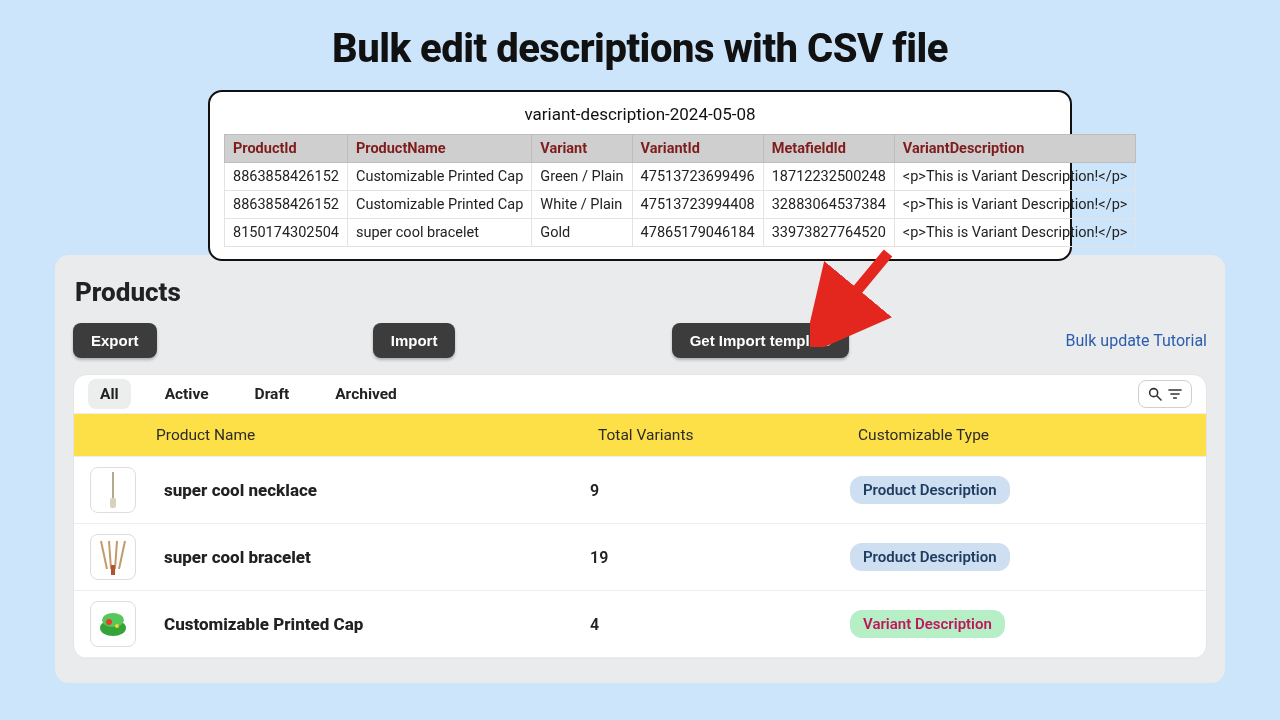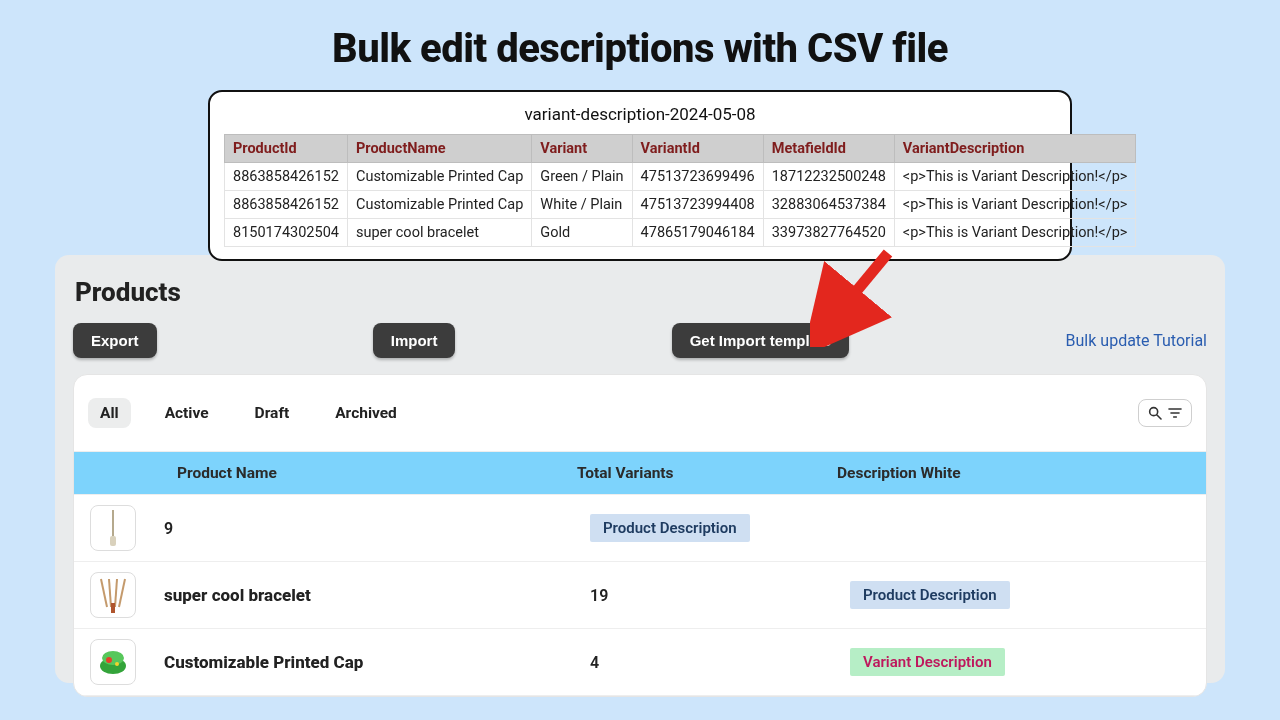--- a/index.html
+++ b/index.html
@@ -95,21 +95,21 @@
   }
   .card {
     background: #fff;
     border-radius: 14px;
     overflow: hidden;
     border: 1px solid #e5e5e5;
   }
   .tabs-row {
     display: flex;
     align-items: center;
-    padding: 23px 14px;
+    padding: 4px 14px;
     gap: 22px;
     border-bottom: 1px solid #eee;
   }
   .tab {
     font-size: 15.5px;
     font-weight: 700;
     color: #222;
     padding: 6px 12px;
     border-radius: 8px;
     cursor: pointer;
@@ -124,26 +124,26 @@
     gap: 4px;
     border: 1px solid #cfcfcf;
     border-radius: 8px;
     padding: 5px 8px;
     cursor: pointer;
   }
   .search-filter svg { display: block; }
   .t-head {
     display: grid;
     grid-template-columns: 74px 1fr 260px 340px;
-    padding: 12px 29px;
+    padding: 12px 8px;
     font-size: 15.5px;
-    font-weight: 700;
+    font-weight: 400;
     color: #2b2b2b;
     border-bottom: 1px solid #eee;
-    background: #7dd3fc;
+    background: #fde047;
   }
   .t-row {
     display: grid;
     grid-template-columns: 74px 1fr 260px 340px;
     align-items: center;
     padding: 10px 16px;
     border-bottom: 1px solid #eee;
     min-height: 63px;
   }
   .thumb {
@@ -155,21 +155,21 @@
     align-items: center;
     justify-content: center;
     background: #fff;
     overflow: hidden;
   }
   .p-name { font-size: 17px; font-weight: 800; color: #222; }
   .p-variants { font-size: 16px; color: #222; font-weight: 600;}
   .badge {
     display: inline-block;
     padding: 5px 13px;
-    border-radius: 2px;
+    border-radius: 12px;
     font-size: 15px;
     font-weight: 600;
   }
   .badge-blue { background: #cfdff2; color: #1f3c61; }
   .badge-green { background: #b6eec6; color: #be185d; }
   .arrow {
     position: absolute;
     left: 810px;
     top: 247px;
     z-index: 10;
@@ -259,30 +259,31 @@
             <line x1="6" y1="12" x2="18" y2="12" stroke="#333" stroke-width="2.4" stroke-linecap="round"></line>
             <line x1="10" y1="18" x2="14" y2="18" stroke="#333" stroke-width="2.4" stroke-linecap="round"></line>
           </svg>
       </div>
     </div>
 
     <div class="t-head">
       <div></div>
       <div>Product Name</div>
       <div>Total Variants</div>
-      <div>Description White</div>
+      <div>Customizable Type</div>
     </div>
 
     <div class="t-row">
       <div class="thumb">
         <svg width="30" height="40" viewBox="0 0 30 40">
             <line x1="15" y1="2" x2="15" y2="30" stroke="#b5a98d" stroke-width="2"></line>
             <rect x="12" y="28" width="6" height="10" rx="2" fill="#d9d1bc"></rect>
           </svg>
       </div>
+      <div class="p-name">super cool necklace</div>
       <div class="p-variants">9</div>
       <div><span class="badge badge-blue">Product Description</span></div>
     </div>
 
     <div class="t-row">
       <div class="thumb">
         <svg width="40" height="40" viewBox="0 0 40 40">
             <line x1="8" y1="4" x2="14" y2="32" stroke="#c49a6c" stroke-width="2"></line>
             <line x1="16" y1="4" x2="18" y2="32" stroke="#c49a6c" stroke-width="2"></line>
             <line x1="24" y1="4" x2="22" y2="32" stroke="#c49a6c" stroke-width="2"></line>

